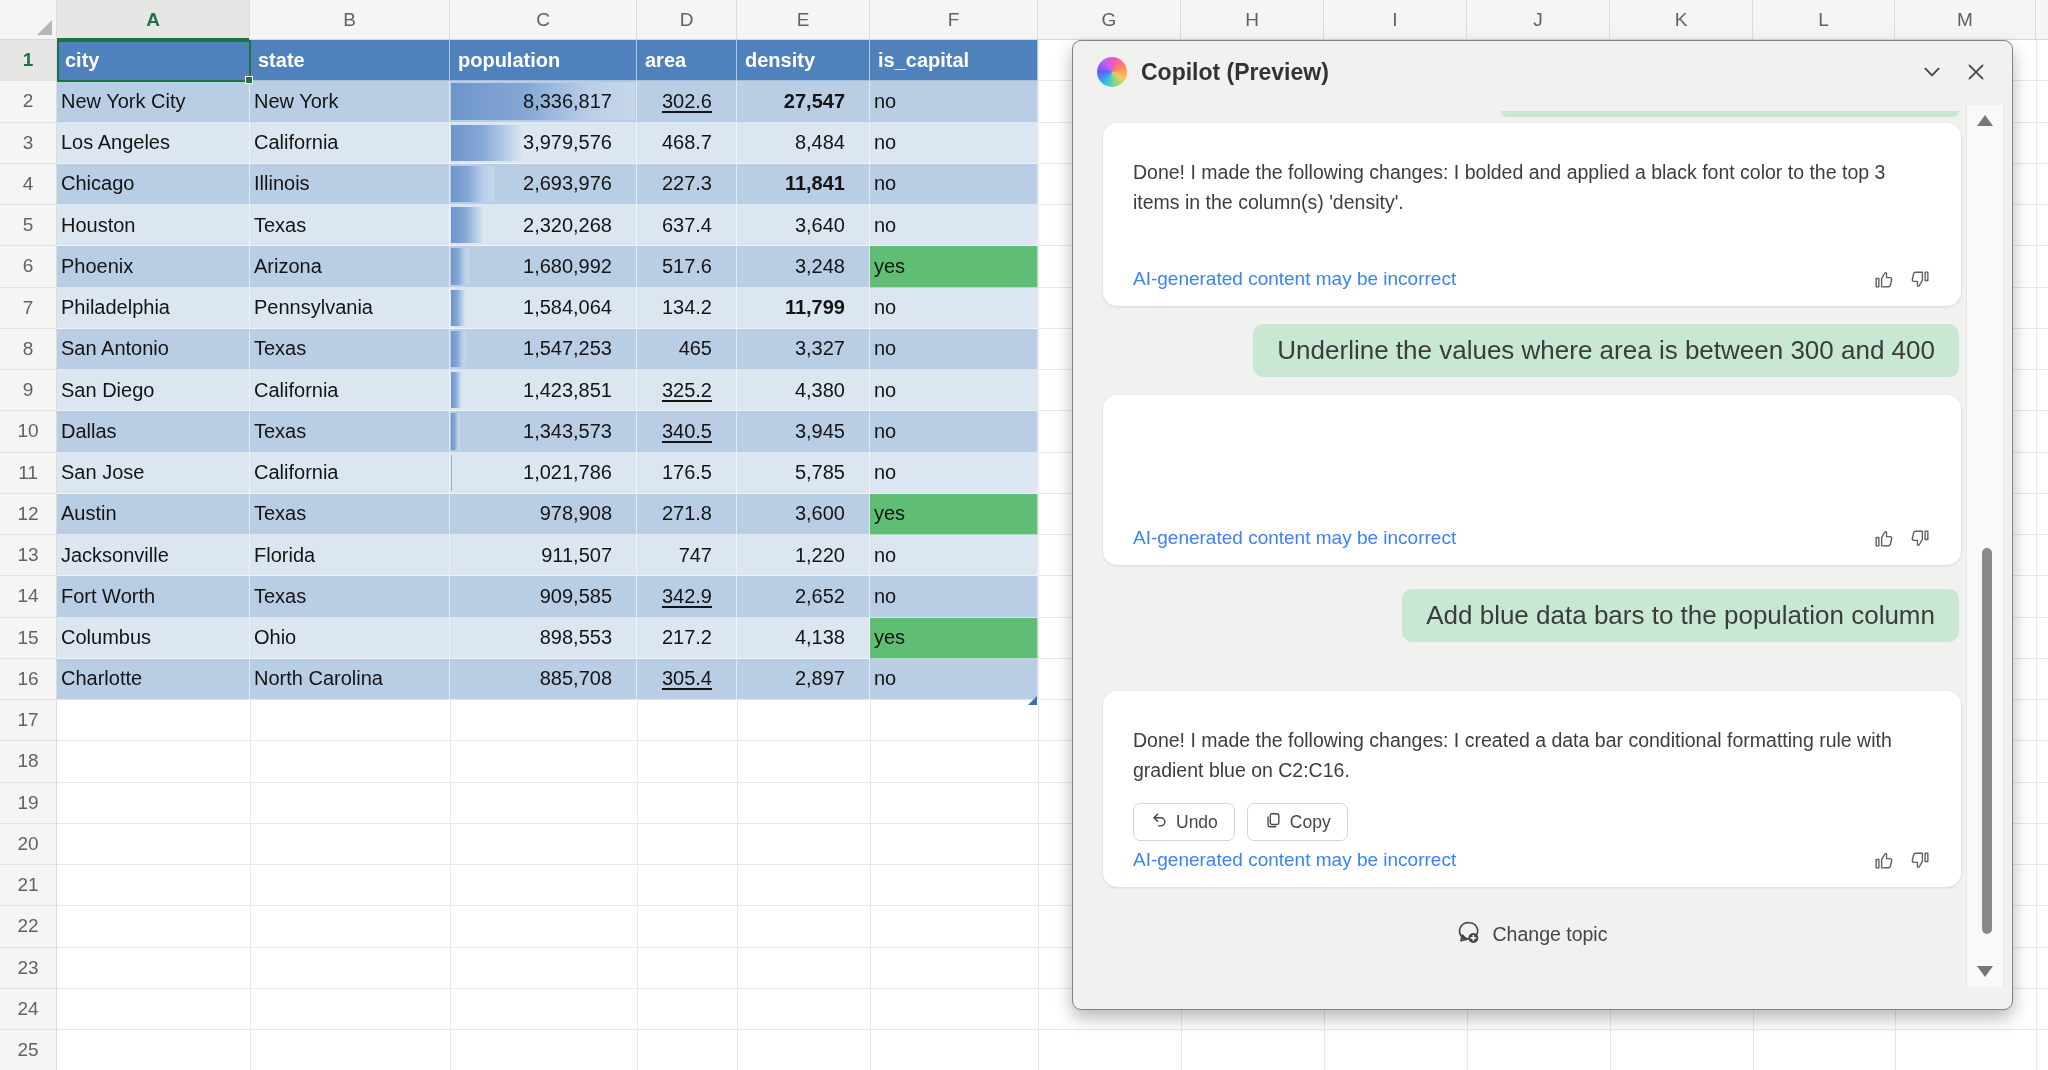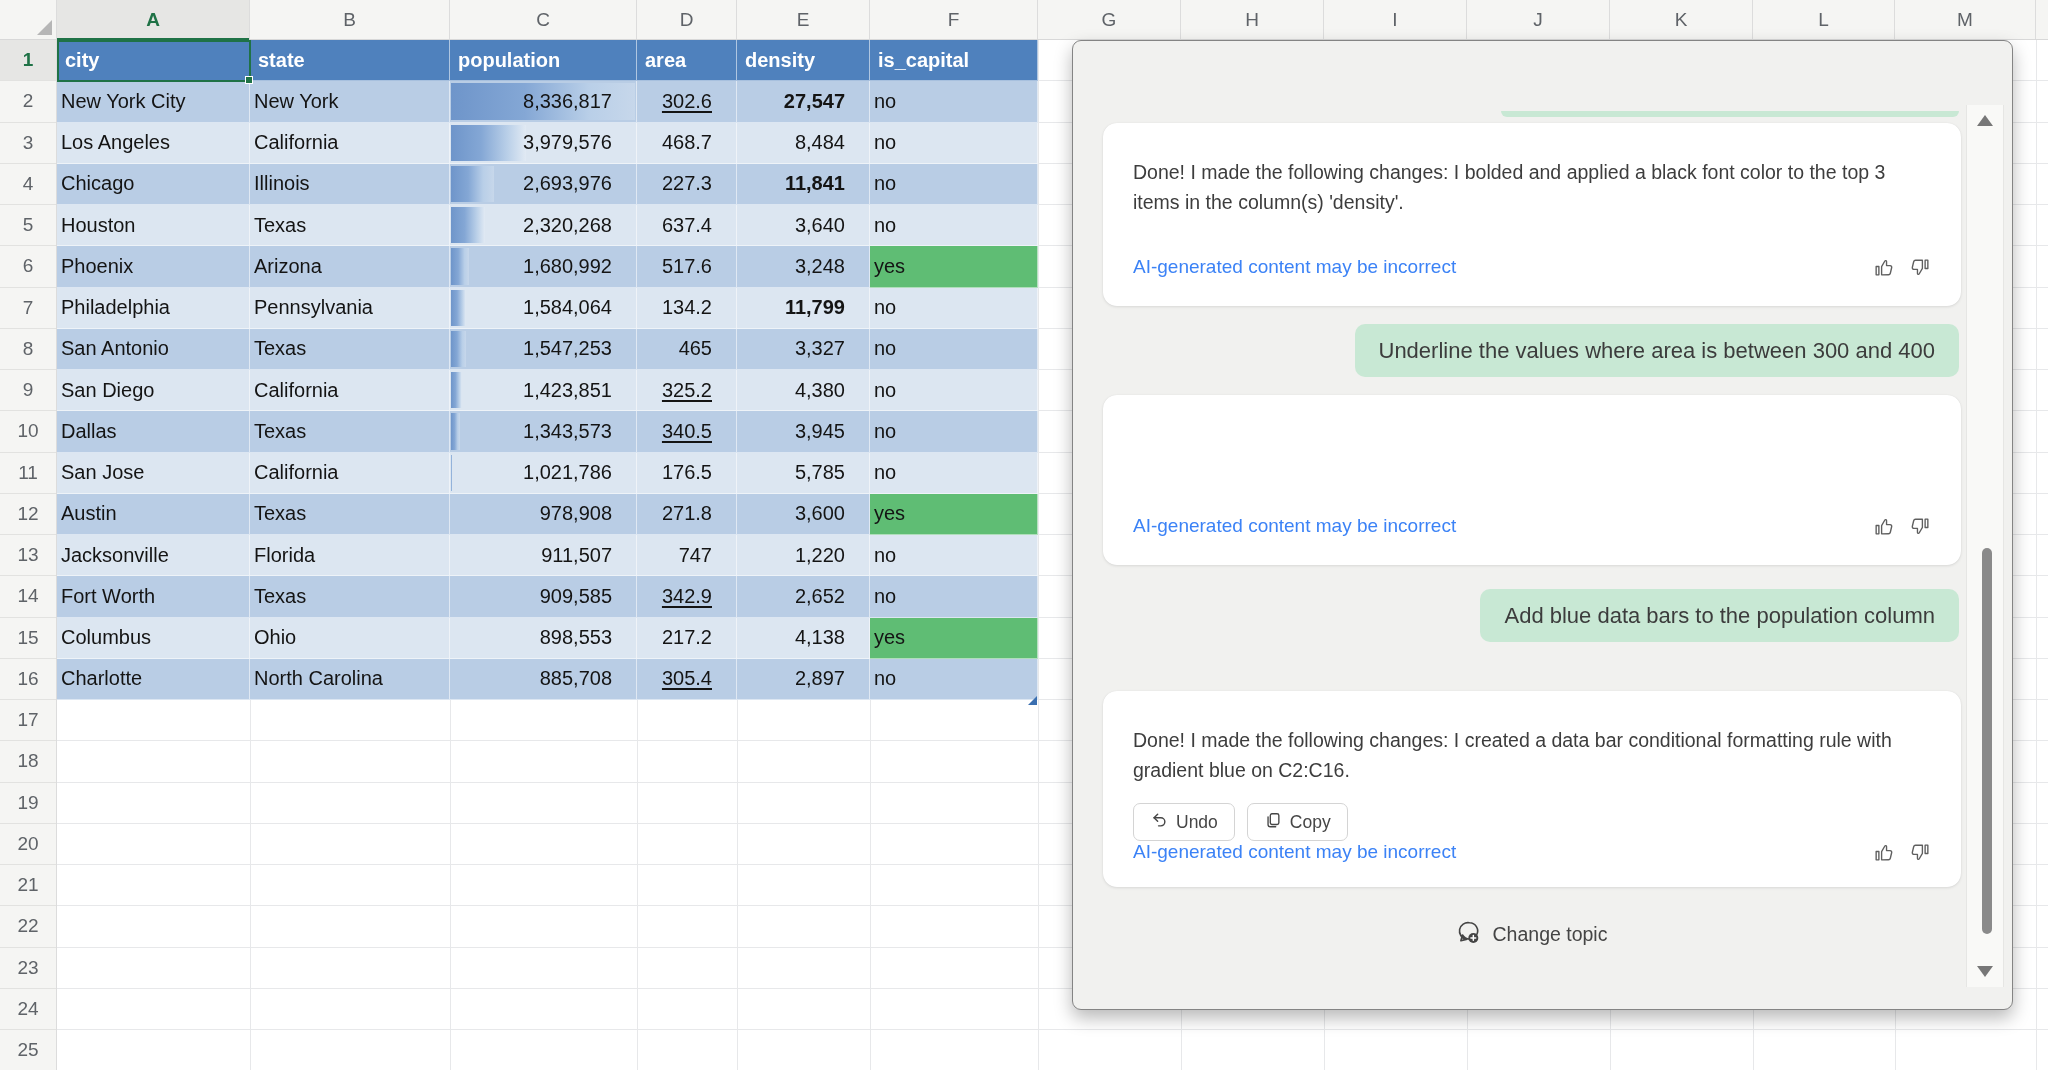--- a/index.html
+++ b/index.html
@@ -58,31 +58,31 @@
   .panel-header{position:absolute;left:0;top:0;right:0;height:62px;display:flex;align-items:center;padding:0 18px 0 24px;}
   .logo{width:30px;height:30px;border-radius:50%;
     background:conic-gradient(from 220deg,#2bb3f3,#6a5af9,#c061f0,#f25bb0,#ff8a5c,#ffc555,#7ed98b,#2bb3f3);}
   .panel-title{margin-left:14px;font-size:23px;font-weight:600;color:#333;}
   .hbtn{width:36px;height:36px;display:flex;align-items:center;justify-content:center;border-radius:5px;color:#444;}
   .hbtn svg{display:block;}
   .chat{position:absolute;left:30px;top:62px;width:858px;bottom:24px;}
   .sliver{position:absolute;right:2px;top:8px;width:458px;height:6px;background:#c8e8d4;border-radius:0 0 8px 8px;}
   .card{position:absolute;left:0;width:858px;background:#fff;border-radius:14px;
     box-shadow:0 1px 3px rgba(0,0,0,.10),0 0 1px rgba(0,0,0,.08);
-    display:flex;flex-direction:column;padding:20px 30px 28px;}
+    display:flex;flex-direction:column;padding:20px 30px 16px;}
   .card-body{font-size:19.5px;line-height:1.55;color:#3d3d3d;margin-top:14px;}
   .card-foot{margin-top:auto;display:flex;align-items:center;justify-content:space-between;}
   .disclaimer{font-size:19px;color:#3b82f6;}
   .fb{display:flex;gap:16px;color:#5f5f5f;}
   .fb span{display:flex;align-items:center;}
   .actions{display:flex;gap:12px;margin-top:18px;}
   .abtn{display:flex;align-items:center;gap:8px;height:38px;padding:0 16px;background:#fff;
     border:1px solid #d4d4d4;border-radius:7px;font-size:17.5px;color:#464646;}
   .bubble{position:absolute;right:2px;height:53px;display:flex;align-items:center;
-    padding:0 24px;background:#c8e8d4;border-radius:10px;font-size:22px;color:#3c3c3c;white-space:nowrap;}
+    padding:0 24px;background:#c8e8d4;border-radius:10px;font-size:26px;color:#3c3c3c;white-space:nowrap;}
   .change-topic{position:absolute;left:50%;transform:translateX(-50%);top:816px;
     display:flex;align-items:center;gap:10px;font-size:19.5px;color:#454545;}
   
   .sb-track{position:absolute;top:64px;bottom:22px;right:8px;width:38px;background:#f9f9f7;
     border-left:1px solid #e6e6e4;border-right:1px solid #e6e6e4;}
   .sb-up,.sb-down{position:absolute;left:50%;transform:translateX(-50%);width:0;height:0;}
   .sb-up{top:10px;border-left:8px solid transparent;border-right:8px solid transparent;border-bottom:11px solid #777;}
   .sb-down{bottom:10px;border-left:8px solid transparent;border-right:8px solid transparent;border-top:11px solid #777;}
   .sb-thumb{position:absolute;left:55%;transform:translateX(-50%);top:443px;width:10px;height:386px;background:#8a8a8a;border-radius:5px;}
 </style>
@@ -459,20 +459,40 @@
         <span class="cellval">no</span>
       </div>
     </div>
 
   <div class="sel-box">
     <div class="sel-handle"></div>
   </div>
   <div class="range-corner"></div>
 
   <div class="panel">
+    <div class="panel-header">
+      <div class="logo"></div>
+      <div class="panel-title">Copilot (Preview)</div>
+      <div style="margin-left:auto;display:flex;gap:8px;">
+        <div class="hbtn">
+          <span>
+            <svg width="22" height="22" viewBox="0 0 20 20">
+                <path d="M4 7l6 6 6-6" fill="none" stroke="#444" stroke-width="1.7" stroke-linecap="round" stroke-linejoin="round"></path>
+              </svg>
+          </span>
+        </div>
+        <div class="hbtn">
+          <span>
+            <svg width="22" height="22" viewBox="0 0 20 20">
+                <path d="M4 4l12 12M16 4L4 16" fill="none" stroke="#444" stroke-width="1.6" stroke-linecap="round"></path>
+              </svg>
+          </span>
+        </div>
+      </div>
+    </div>
 
     <div class="chat">
       <div class="sliver"></div>
 
       <div class="card" style="top:20px;height:183px;">
         <div class="card-body">Done! I made the following changes: I bolded and applied a black font color to the top 3 items in the column(s) 'density'.</div>
         <div class="card-foot">
           <div class="disclaimer">AI-generated content may be incorrect</div>
           <div class="fb">
             <span>

